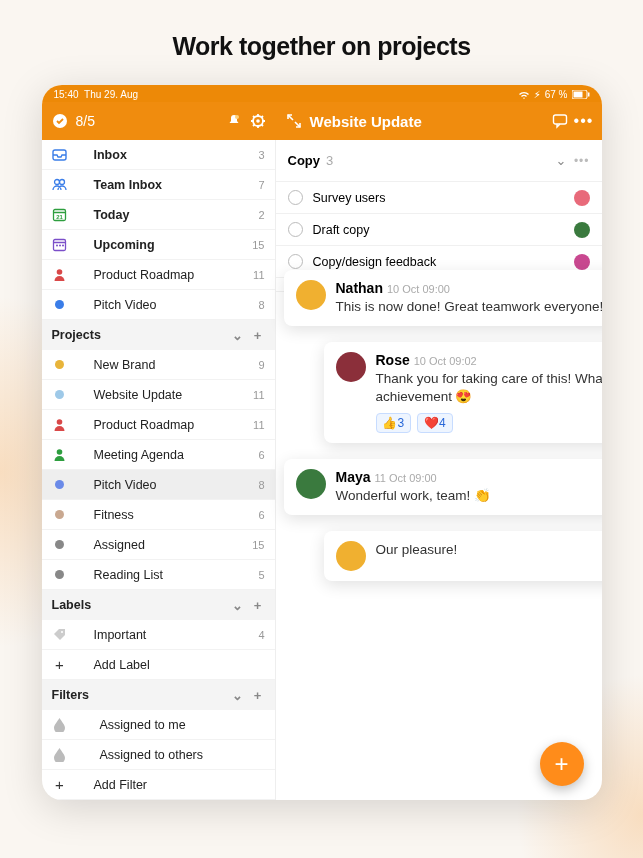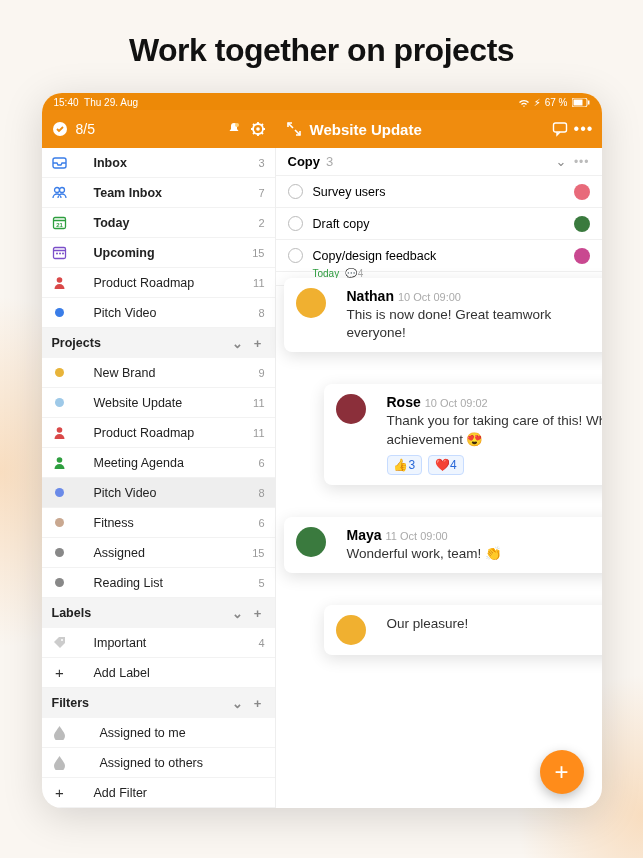--- a/index.html
+++ b/index.html
@@ -14,21 +14,21 @@
 .bg-paint {
   position: absolute;
   inset: 0;
   background:
     radial-gradient(ellipse 200px 250px at 0% 55%, rgba(245,175,100,0.35), transparent 70%),
     radial-gradient(ellipse 180px 200px at 100% 95%, rgba(245,175,100,0.35), transparent 70%),
     #faf6f1;
 }
 .headline {
   position: relative;
-  font-size: 32px;
+  font-size: 25px;
   font-weight: 700;
   color: #111;
   text-align: center;
   padding: 32px 0 24px;
   letter-spacing: -0.5px;
 }
 .device {
   position: relative;
   width: 560px;
   margin: 0 auto;
@@ -104,21 +104,21 @@
   gap: 6px;
 }
 .section-header .label { flex: 1; }
 .chev, .plus { color: #888; font-size: 13px; width: 14px; text-align: center; }
 .dot { width: 9px; height: 9px; border-radius: 50%; margin: 0 3px; }
 .drop-ico { color: #bbb; font-size: 13px; }
 
 .task-section-hdr {
   display: flex;
   align-items: center;
-  height: 28px;
+  height: 42px;
   padding: 0 12px;
   gap: 6px;
   font-size: 13px;
   border-bottom: 1px solid #f0f0f0;
 }
 .task-section-hdr .sname { font-weight: 700; }
 .task-section-hdr .scount { color: #aaa; }
 .task-row {
   display: flex;
   align-items: center;
@@ -138,23 +138,23 @@
   position: absolute;
   top: 130px;
   left: 8px;
   right: -55px;
 }
 .bubble {
   background: #fff;
   border-radius: 8px;
   box-shadow: 0 4px 16px rgba(0,0,0,0.12);
   padding: 10px 12px;
-  margin-bottom: 32px;
-  display: flex;
-  gap: 21px;
+  margin-bottom: 16px;
+  display: flex;
+  gap: 10px;
   font-size: 13.5px;
 }
 .bubble.right { margin-left: 40px; }
 .bubble.left { margin-right: 40px; }
 .bubble-avatar { width: 30px; height: 30px; border-radius: 50%; flex-shrink: 0; }
 .bubble-body { flex: 1; }
 .bubble-head { margin-bottom: 2px; }
 .bubble-name { font-weight: 700; font-size: 14px; }
 .bubble-time { color: #aaa; font-size: 11px; margin-left: 4px; }
 .bubble-text { color: #333; line-height: 1.35; }

